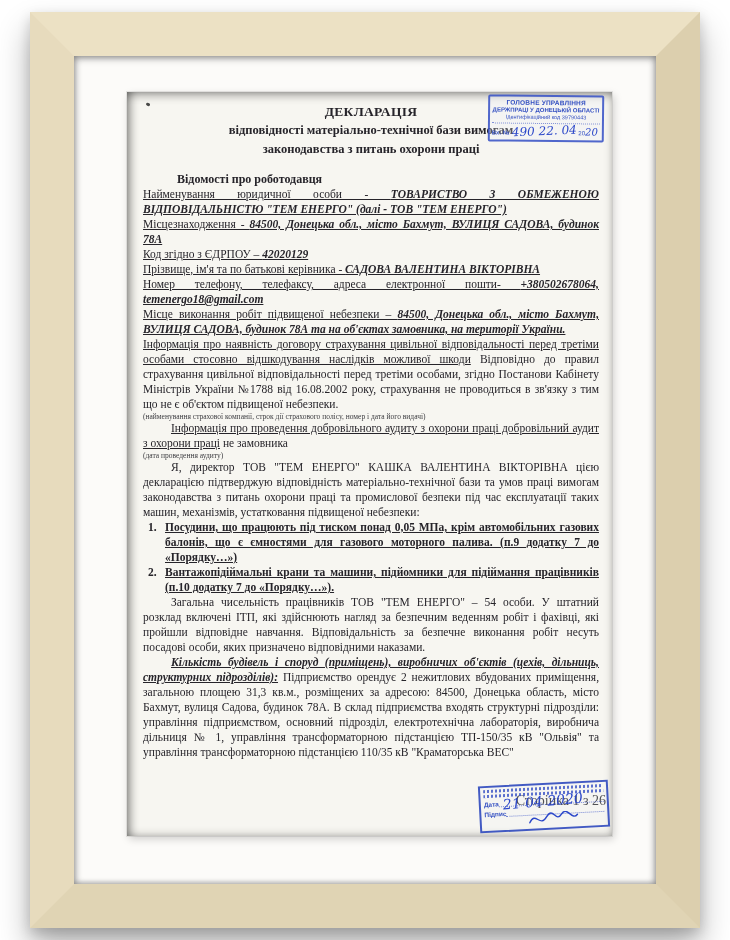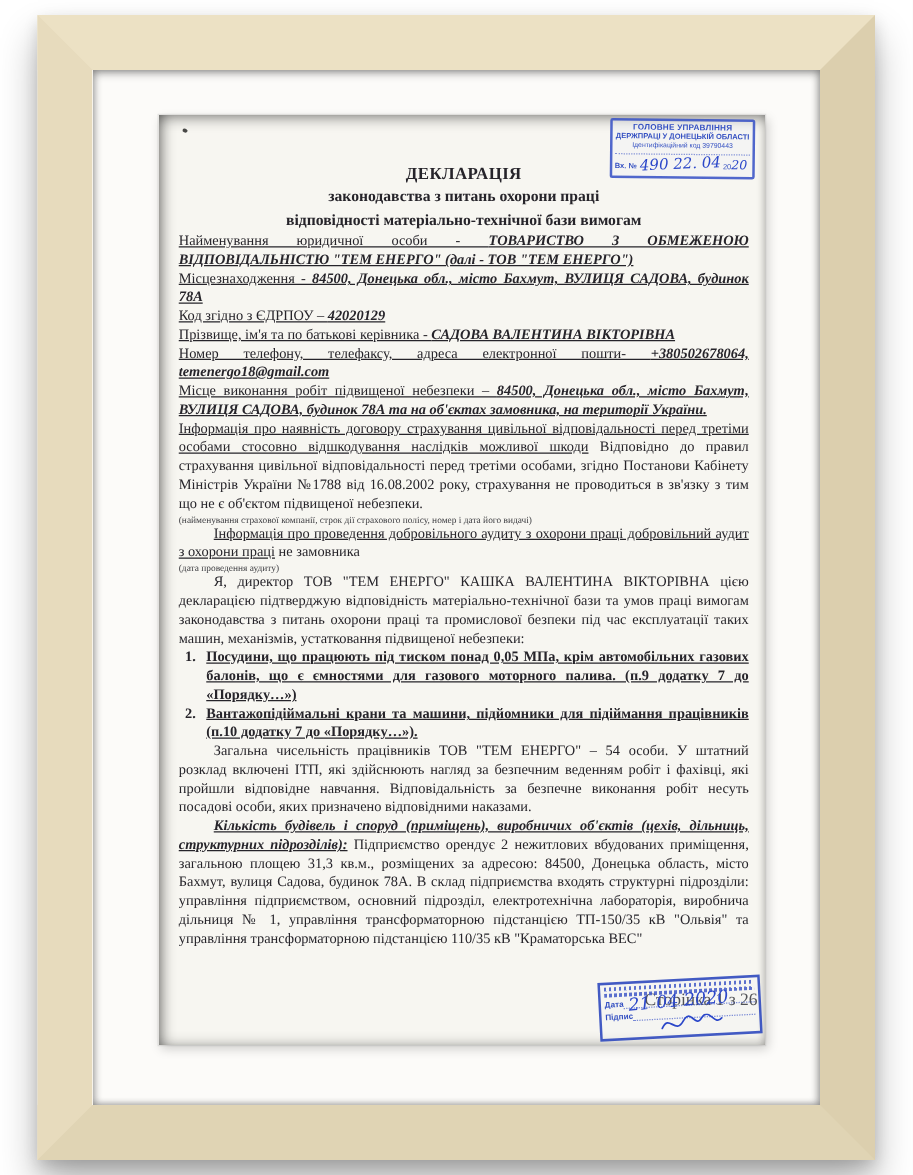--- a/index.html
+++ b/index.html
@@ -41,21 +41,21 @@
   }
   .speck { position:absolute; left:19px; top:11px; width:4px; height:3px;
     background:#4a4a48; border-radius:50% 40% 60% 50%; transform:rotate(25deg); }
 
   
   .doc {
     position:absolute; left:16px; right:13px; top:0; color:#26242a;
     font-size:11.5px; line-height:15px; text-align:justify;
   }
   .doc p { margin:0; }
-  .title-block { text-align:center; padding-top:37px; }
+  .title-block { text-align:center; padding-top:10px; }
   .doc-title { font-size:13.5px; font-weight:bold; line-height:19px; letter-spacing:0.3px; }
   .doc-subtitle { font-size:12.5px; font-weight:bold; line-height:19px; }
   .section-heading { font-weight:bold; font-size:12px; margin-top:13px !important;
     text-indent:34px; text-align:left; }
   .u   { text-decoration:underline;margin-top:20px; }
   .biu { font-weight:bold; font-style:italic; text-decoration:underline; }
   .ind { text-indent:28px; }
   .fine { font-size:7.5px; line-height:9px; text-align:left; color:#3c3c40; }
   .fine.center { text-align:center; }
   .li { position:relative; padding-left:22px; font-weight:bold; }
@@ -118,24 +118,25 @@
             <span class="reg-label">Вх. №</span>
             <span class="hand reg-value">490 22. 04</span>
             <span class="reg-yr-printed">20</span>
             <span class="hand reg-yr-hand">20</span>
           </div>
         </div>
 
         <div class="doc">
           <div class="title-block">
             <div class="doc-title">ДЕКЛАРАЦІЯ</div>
+            <div class="doc-subtitle">відповідності матеріально-технічної бази вимогам</div>
             <div class="doc-subtitle">законодавства з питань охорони праці</div>
-            <div class="doc-subtitle">відповідності матеріально-технічної бази вимогам</div>
           </div>
 
+          <p class="section-heading">Відомості про роботодавця</p>
 
           <p><span class="u">Найменування юридичної особи - </span><span class="biu">ТОВАРИСТВО З ОБМЕЖЕНОЮ ВІДПОВІДАЛЬНІСТЮ "ТЕМ ЕНЕРГО" (далі - ТОВ "ТЕМ ЕНЕРГО")</span></p>
 
           <p><span class="u">Місцезнаходження - </span><span class="biu">84500, Донецька обл., місто Бахмут, ВУЛИЦЯ САДОВА, будинок 78А</span></p>
 
           <p><span class="u">Код згідно з ЄДРПОУ – </span><span class="biu">42020129</span></p>
 
           <p><span class="u">Прізвище, ім'я та по батькові керівника - </span><span class="biu">САДОВА ВАЛЕНТИНА ВІКТОРІВНА</span></p>
 
           <p><span class="u">Номер телефону, телефаксу, адреса електронної пошти- </span><span class="biu">+380502678064, temenergo18@gmail.com</span></p>

